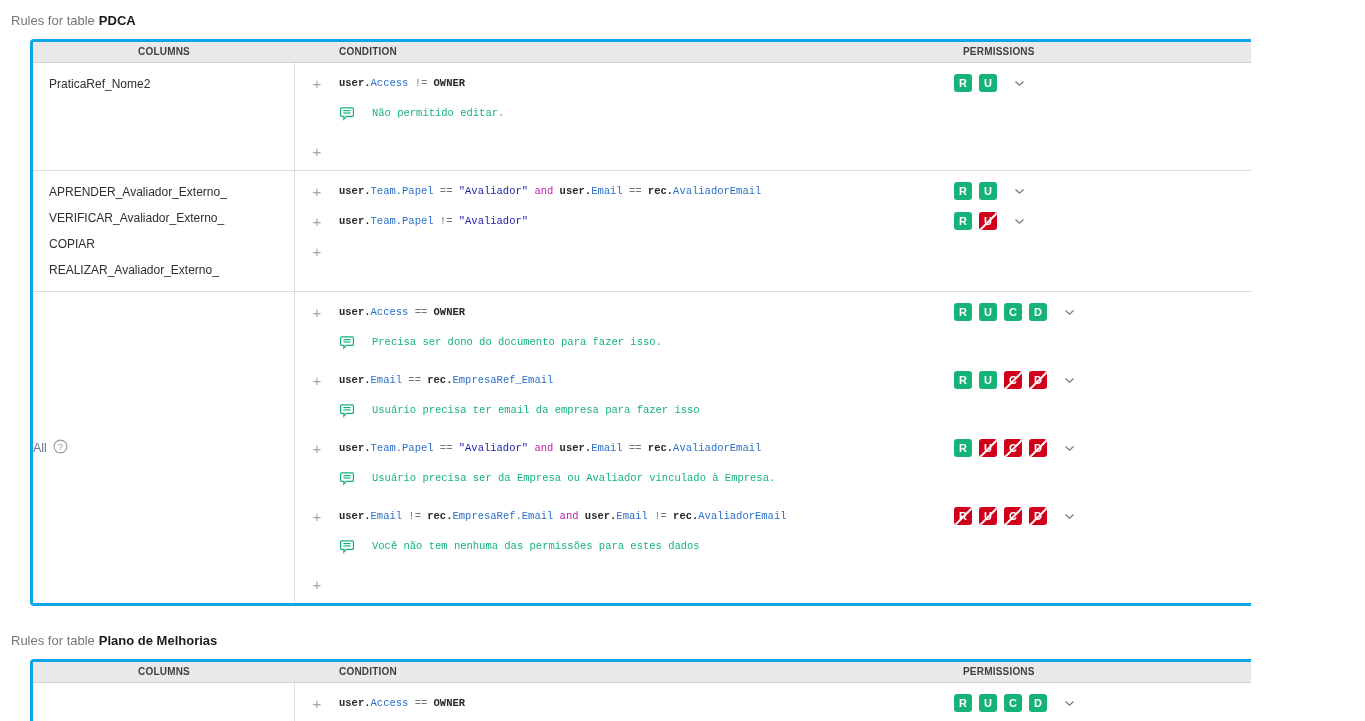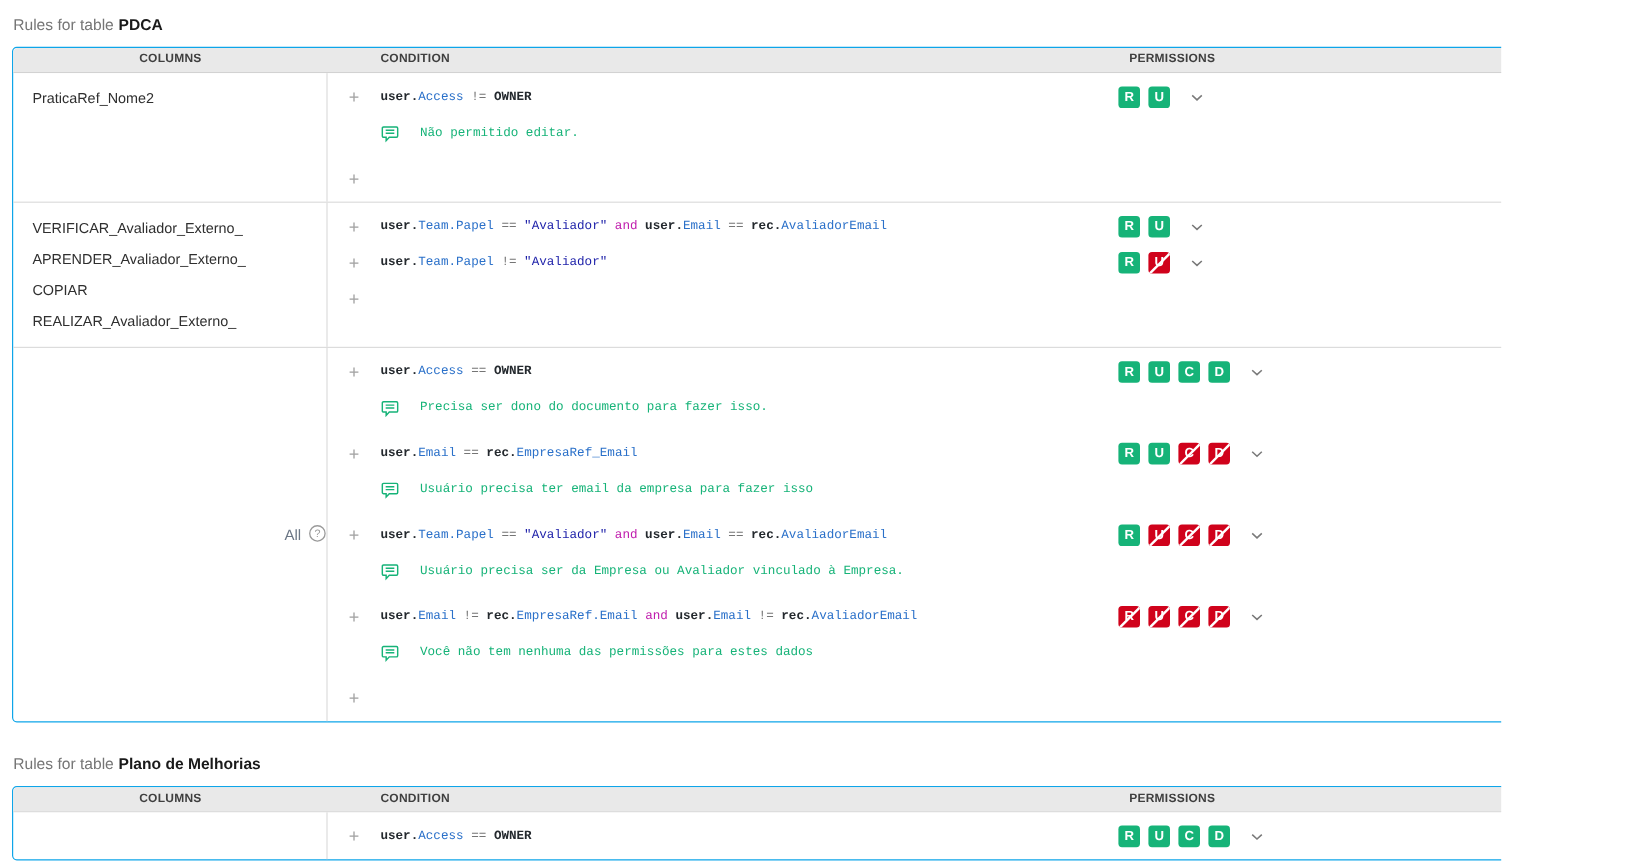--- a/index.html
+++ b/index.html
@@ -9,35 +9,35 @@
 
   
   .sec-title{position:relative;height:16px;margin:12px 0 11px 1px;font-size:13px;color:#757575;
              display:flex;align-items:center;}
   .sec-title .tname{color:#1a1a1a;font-weight:700;margin-left:4px;}
   .menu-dots{position:absolute;right:6px;top:4px;display:flex;gap:2px;cursor:pointer;border:0;background:none;padding:2px;}
   .menu-dots i{width:3px;height:3px;background:#8d8d8d;border-radius:1px;display:block;}
   .section.second .sec-title{margin-top:26px;}
 
   
-  .rules-table{border:1px solid #0ea5e9;border-radius:4px;background:#fff;}
+  .rules-table{border:3px solid #0ea5e9;border-radius:4px;background:#fff;margin-left:20px;}
   .thead{position:relative;height:20px;background:#e9e9e9;border-bottom:1px solid #d2d2d2;
          border-radius:4px 4px 0 0;font-size:10px;font-weight:700;color:#3f3f3f;letter-spacing:.2px;}
   .thead span{position:absolute;top:4px;}
   .th-columns{left:0;width:262px;text-align:center;}
   .th-condition{left:306px;}
   .th-permissions{left:930px;}
 
   
   .group{display:flex;border-bottom:1px solid #dcdcdc;}
   .group.last{border-bottom:none;}
   .gcols{width:262px;min-width:262px;border-right:1px solid #dcdcdc;box-sizing:border-box;
          padding:8px 6px 8px 16px;font-size:12px;color:#2f2f2f;}
   .gcols .col-item{height:26px;line-height:26px;white-space:nowrap;}
-  .gcols.all-cell{display:flex;align-items:center;justify-content:flex-end;padding:0;}
+  .gcols.all-cell{display:flex;align-items:center;justify-content:flex-start;padding:0;}
   .all-wrap{display:flex;align-items:center;gap:6px;color:#6b7685;font-size:12.5px;}
   .grules{flex:1;padding:5px 0 4px 0;min-width:0;}
 
   
   .rrow{display:flex;align-items:center;height:30px;padding-left:12px;}
   .plus{width:20px;text-align:center;color:#a2a2a2;font-size:15px;line-height:15px;
         cursor:pointer;user-select:none;background:none;border:0;padding:0;}
   .cond{margin-left:12px;width:615px;min-width:615px;font-family:"Liberation Mono","DejaVu Sans Mono",monospace;
         font-size:10.5px;white-space:pre;overflow:hidden;cursor:text;}
   .tk-v{color:#24292e;font-weight:700;}
@@ -140,22 +140,22 @@
                   </button>
                 </div>
               </div>
               <div class="rrow add-row">
                 <button class="plus">+</button>
               </div>
             </div>
           </div>
           <div class="group">
             <div class="gcols">
+              <div class="col-item">APRENDER_Avaliador_Externo_</div>
               <div class="col-item">VERIFICAR_Avaliador_Externo_</div>
-              <div class="col-item">APRENDER_Avaliador_Externo_</div>
               <div class="col-item">COPIAR</div>
               <div class="col-item">REALIZAR_Avaliador_Externo_</div>
             </div>
             <div class="grules">
               <div class="rrow">
                 <button class="plus">+</button>
                 <div class="cond"><span class="tk-v">user</span><span class="tk-d">.</span><span class="tk-p">Team.Papel</span><span class="tk-o"> == </span><span class="tk-s">"Avaliador"</span><span class="tk-k"> and </span><span class="tk-v">user</span><span class="tk-d">.</span><span class="tk-p">Email</span><span class="tk-o"> == </span><span class="tk-v">rec</span><span class="tk-d">.</span><span class="tk-p">AvaliadorEmail</span></div>
                 <div class="perms">
                   <span class="badge allow">R</span>
                   <span class="badge allow">U</span>

